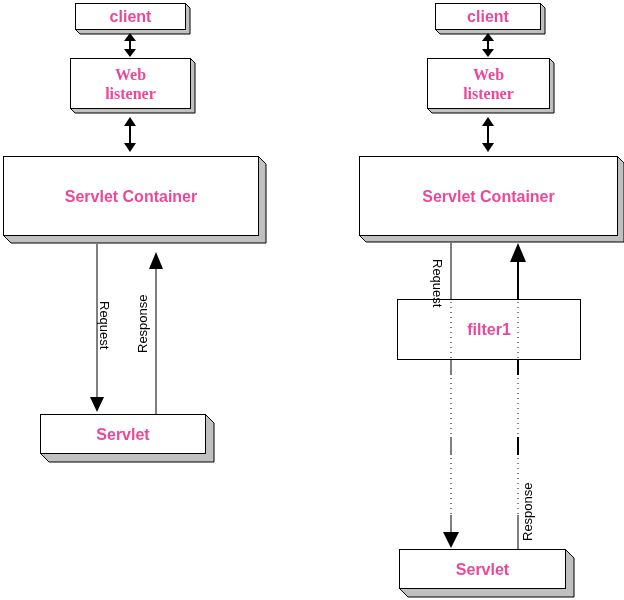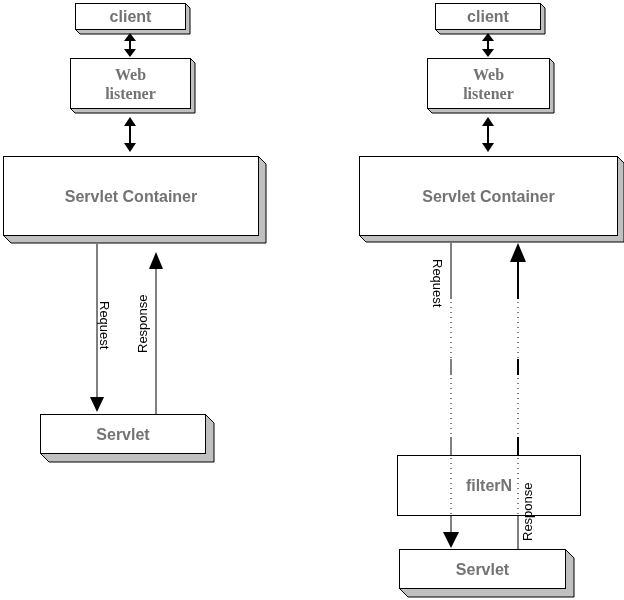--- a/index.html
+++ b/index.html
@@ -29,21 +29,21 @@
   
   .box3d, .boxflat {
     position: absolute;
     box-sizing: border-box;
     background: #ffffff;
     border: 1px solid #000000;
     display: flex;
     align-items: center;
     justify-content: center;
     text-align: center;
-    color: #737373;
+    color: #ec4899;
     font-weight: bold;
     font-size: 16px;
     line-height: 19px;
     z-index: 1;
   }
   .wrap-narrow { display: inline-block; width: 72px; font-family: Liberation Serif, serif; }
 
   
   #l-client    { left: 75px;  top: 3px;   width: 111px; height: 27px; }
   #l-listener  { left: 70px;  top: 58px;  width: 121px; height: 51px; }
@@ -117,22 +117,22 @@
 
     <div class="box3d" id="r-client">
       <span>client</span>
     </div>
     <div class="box3d" id="r-listener">
       <span class="wrap-narrow">Web listener</span>
     </div>
     <div class="box3d" id="r-container">
       <span>Servlet Container</span>
     </div>
-    <div class="boxflat" id="r-filterN">
-      <span>filterN</span>
+    <div class="boxflat" id="r-filter1">
+      <span>filter1</span>
     </div>
     <div class="box3d" id="r-servlet">
       <span>Servlet</span>
     </div>
   </div>
 
   <svg id="line-layer" class="layer" width="624" height="600">
 
     <g>
       <line class="shaft2" x1="130" y1="39" x2="130" y2="51"></line>

